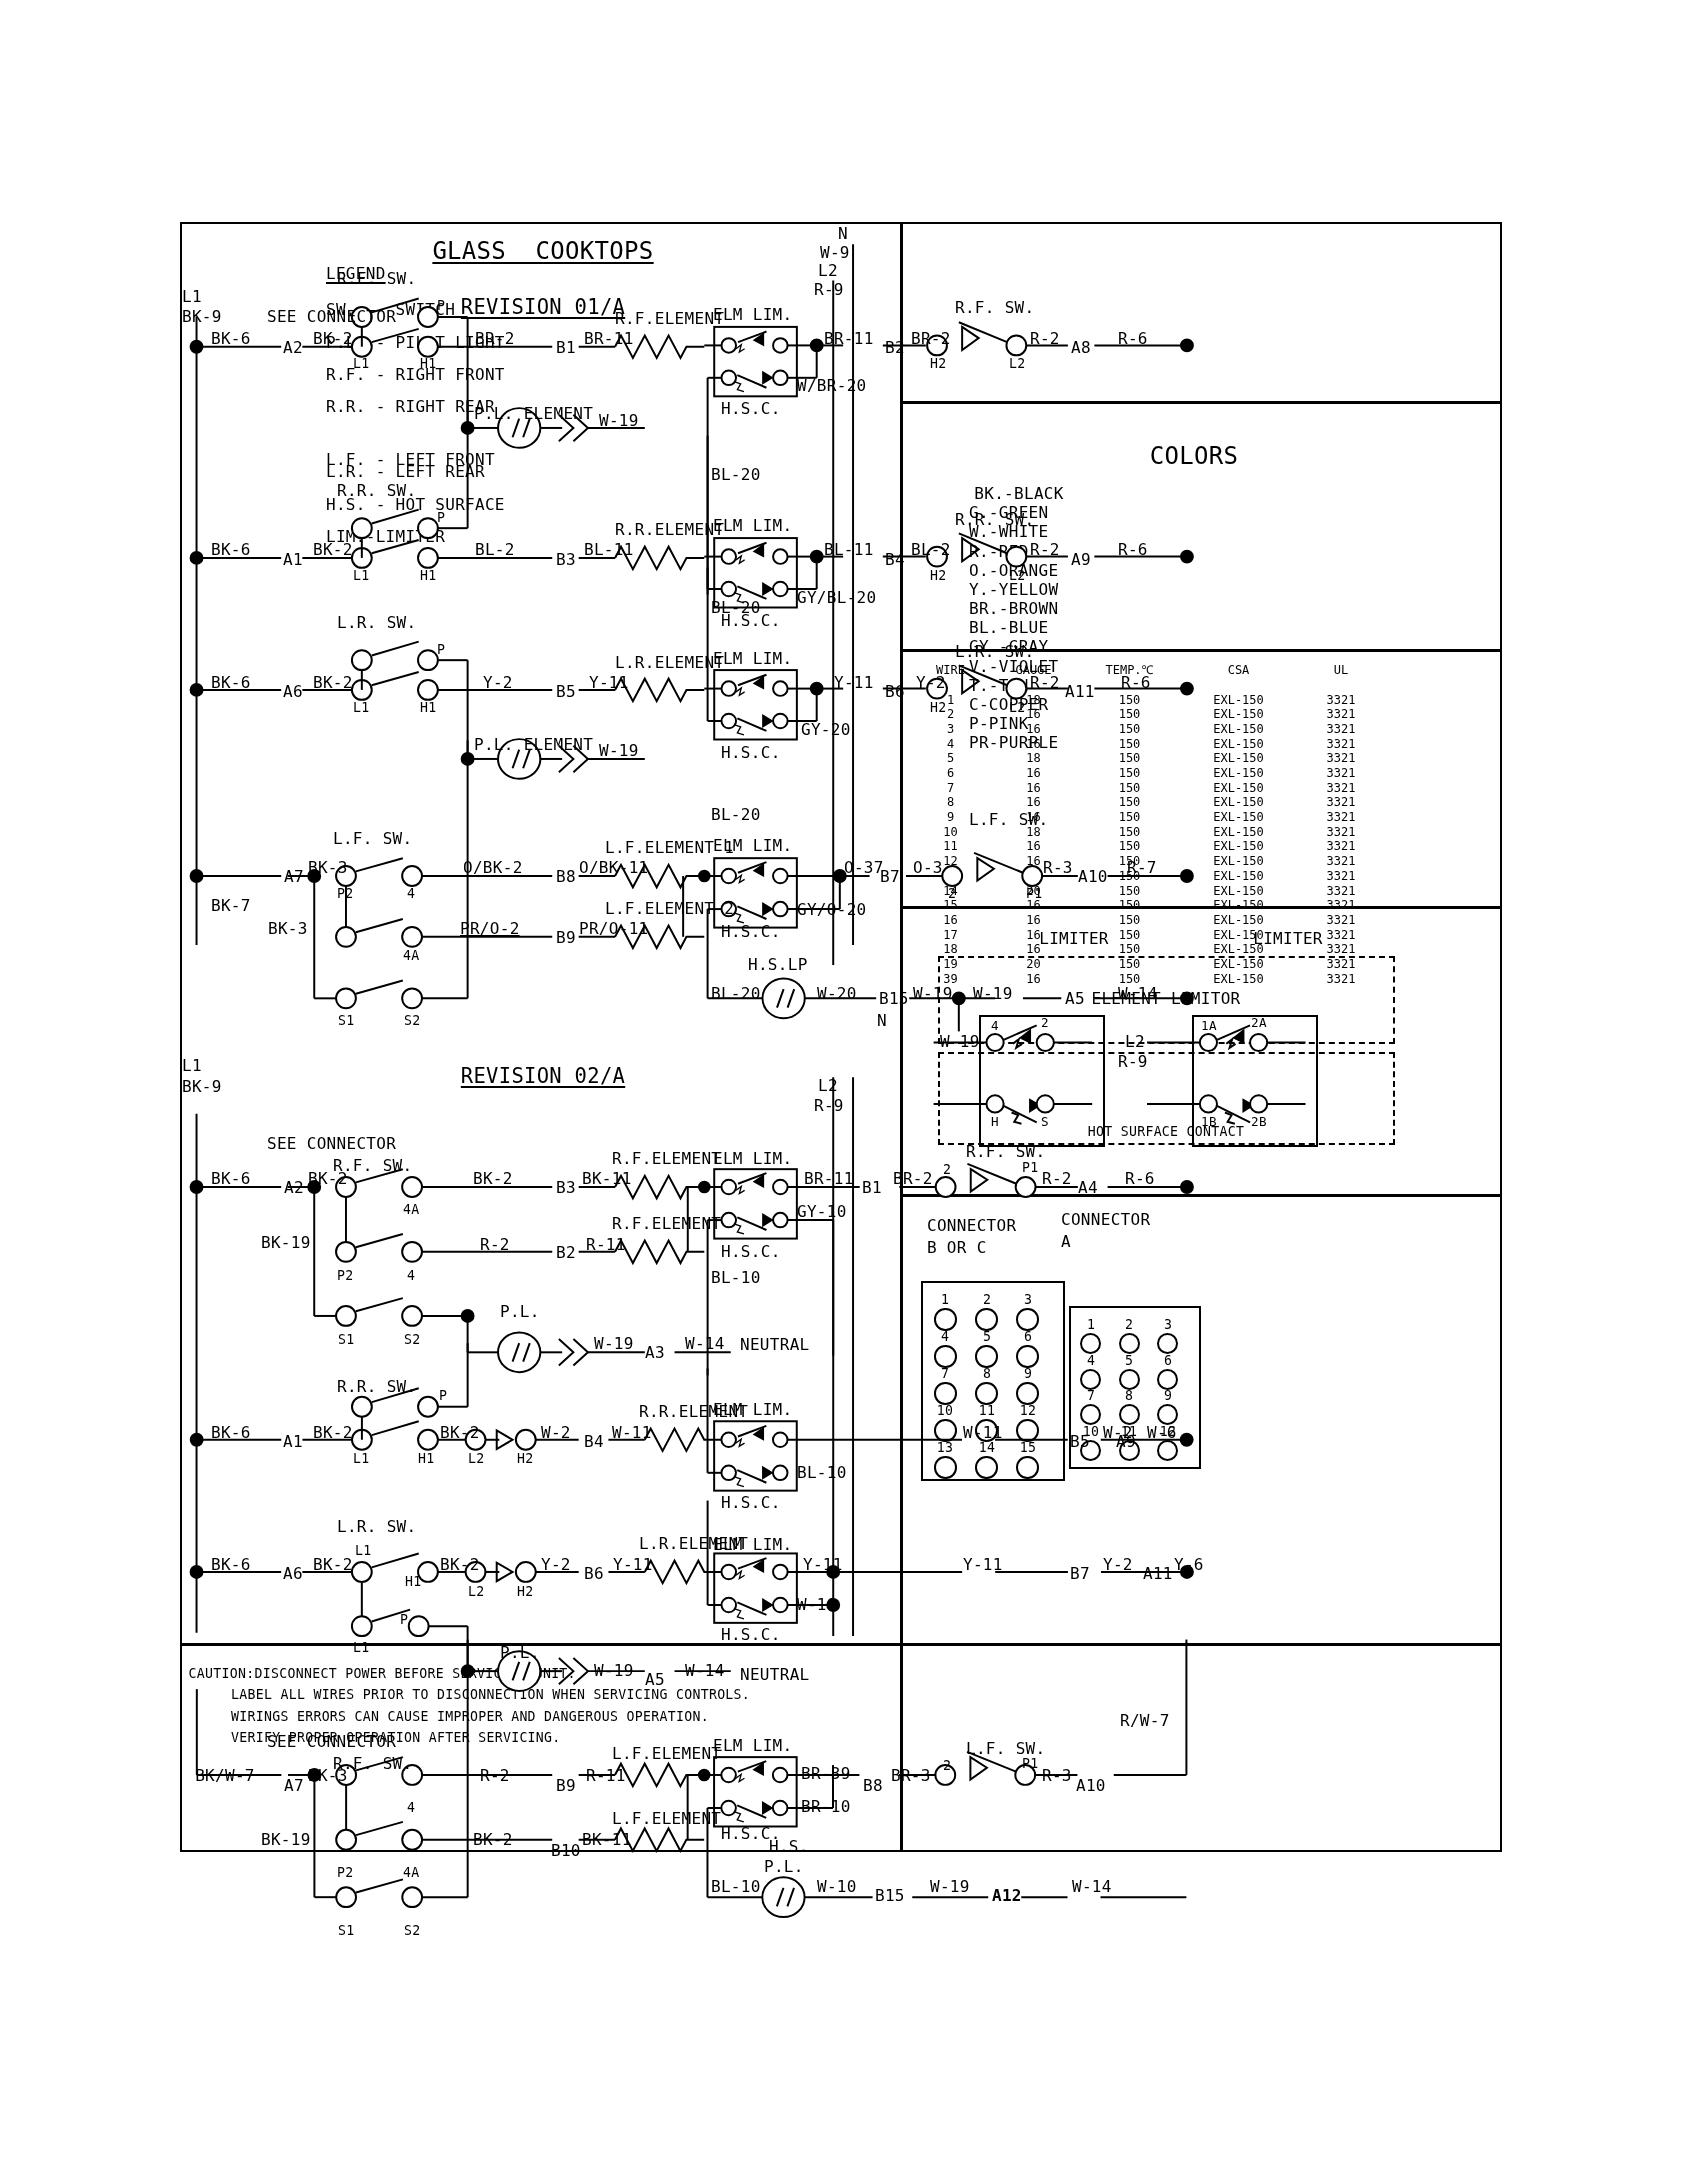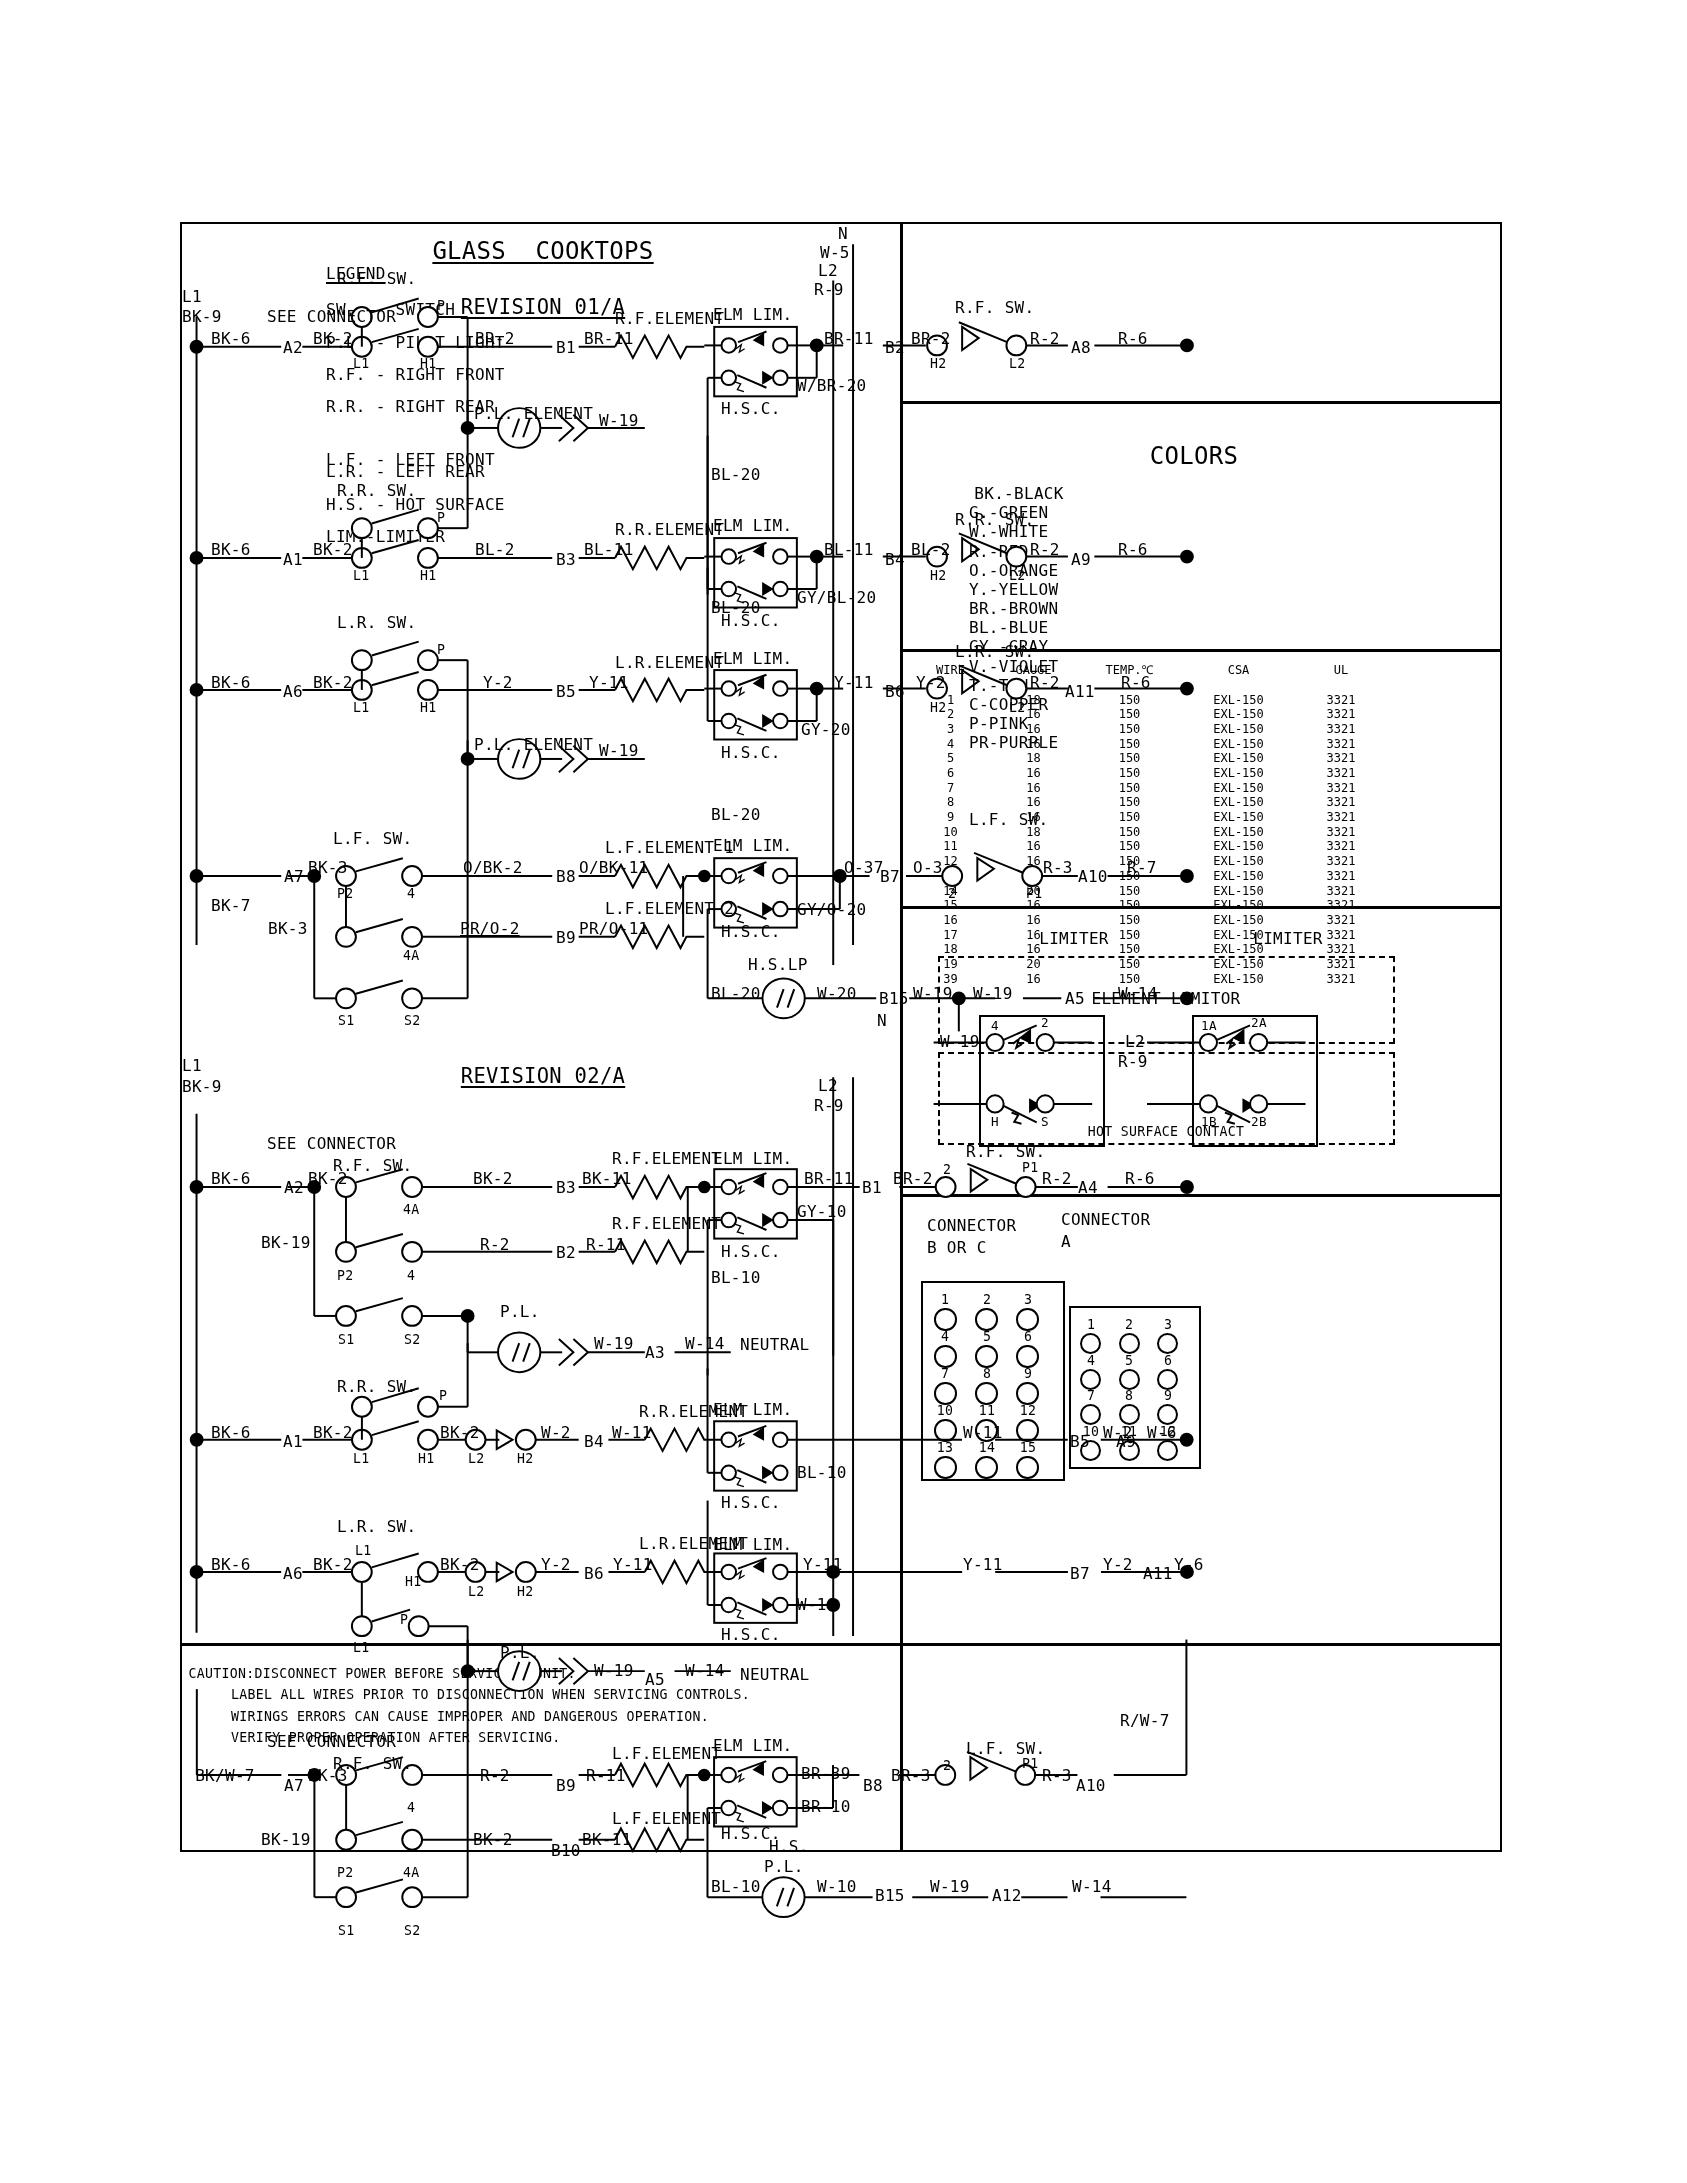--- a/index.html
+++ b/index.html
@@ -408,21 +408,21 @@
       <line x1="1277" y1="183" x2="1340" y2="183"></line>
       <line x1="1380" y1="183" x2="1520" y2="183"></line>
       <circle cx="1520" cy="183" r="9" fill="#000"></circle>
     </g>
   </svg>
 
   <div class="t f14" style="left:0px;top:63px;">L1</div>
   <div class="t f14" style="left:0px;top:83px;">BK-9</div>
   <div class="t f14" style="left:85px;top:83px;">SEE CONNECTOR</div>
   <div class="t f14" style="left:656px;top:0px;">N</div>
-  <div class="t f14" style="left:638px;top:18.5px;">W-5</div>
+  <div class="t f14" style="left:638px;top:18.5px;">W-9</div>
   <div class="t f14" style="left:636px;top:37px;">L2</div>
   <div class="t f14" style="left:632px;top:56px;">R-9</div>
 
   <div class="t f14" style="left:155px;top:45px;">R.F. SW.</div>
   <div class="t f14" style="left:29px;top:105px;">BK-6</div>
   <div class="t f14" style="left:101px;top:114px;">A2</div>
   <div class="t f14" style="left:131px;top:105px;">BK-2</div>
   <div class="t f12" style="left:171px;top:132px;">L1</div>
   <div class="t f12" style="left:238px;top:132px;">H1</div>
   <div class="t f12" style="left:255px;top:74px;">P</div>
@@ -1094,18 +1094,18 @@
   <div class="t f12" style="left:840px;top:1532px;">P1</div>
   <div class="t f14" style="left:860px;top:1542px;">R-3</div>
   <div class="t f14" style="left:894px;top:1552px;">A10</div>
   <div class="t f14" style="left:938px;top:1487px;">R/W-7</div>
   <div class="t f14" style="left:529px;top:1653px;">BL-10</div>
   <div class="t f14" style="left:587px;top:1613px;">H.S.</div>
   <div class="t f14" style="left:582px;top:1633px;">P.L.</div>
   <div class="t f14" style="left:635px;top:1653px;">W-10</div>
   <div class="t f14" style="left:693px;top:1662px;">B15</div>
   <div class="t f14" style="left:748px;top:1653px;">W-19</div>
-  <div class="t f14" style="left:810px;top:1662px;">A12</div>
+  <div class="t f14" style="left:810px;top:1662px;font-weight:bold;">A12</div>
   <div class="t f14" style="left:890px;top:1653px;">W-14</div>
 
  </div>
 </div>
 
 
 </body></html>

